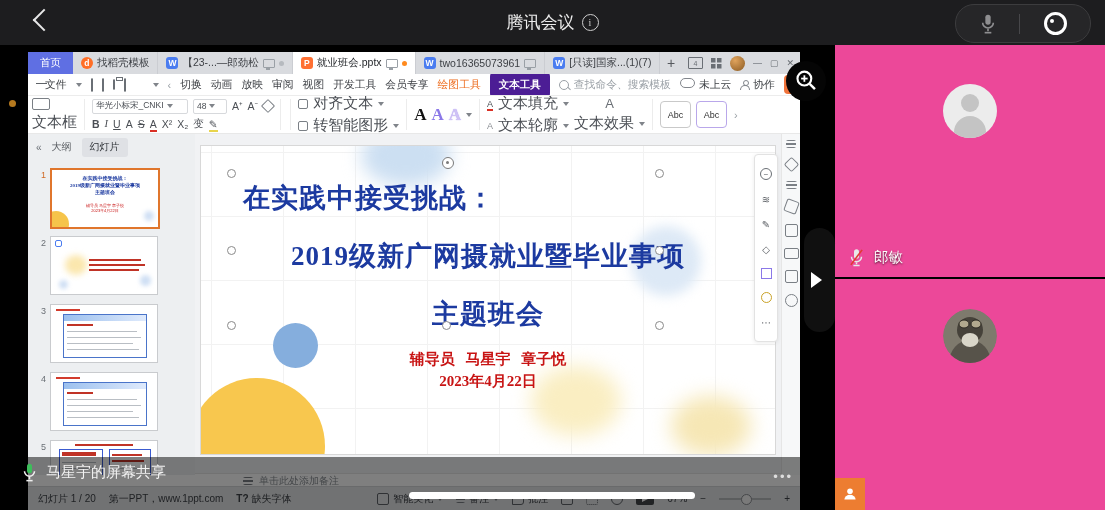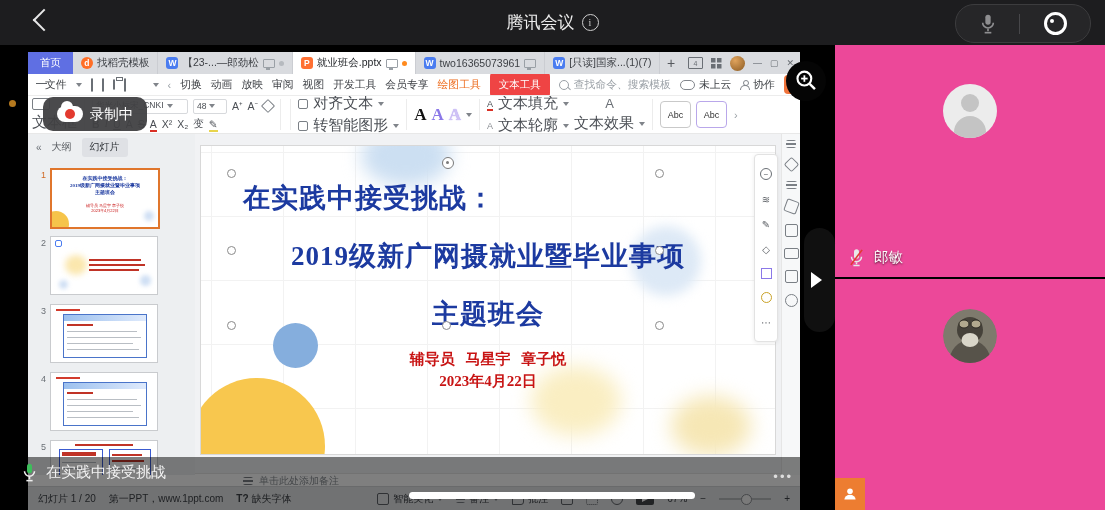--- a/index.html
+++ b/index.html
@@ -54,21 +54,21 @@
            gap:9px;padding:0 8px;font-size:10.8px;white-space:nowrap;overflow:hidden;}
   .burger{width:11px;height:8px;border-top:1.5px solid #5f6368;border-bottom:1.5px solid #5f6368;position:relative;}
   .burger::after{content:"";position:absolute;left:0;top:2.2px;width:11px;height:1.5px;background:#5f6368;}
   .mi-doc{width:10px;height:12px;border:1.2px solid #6a6f75;border-radius:1.5px;
           background:repeating-linear-gradient(transparent 0 3px,#a9adb2 3px 4px);}
   .mi-print{width:12px;height:9px;border:1.2px solid #6a6f75;border-radius:1.5px;position:relative;}
   .mi-print::before{content:"";position:absolute;left:2.5px;top:-3px;width:5px;height:2px;border:1.2px solid #6a6f75;}
   .td{width:0;height:0;border:3px solid transparent;border-top:4px solid #80848a;margin-top:3px;}
   .mitem{color:#3c3f44;}
   .orange-t{color:#ed6c1e;}
-  .pill-orange{background:#ef4444;color:#fff;border-radius:9px;padding:10px 9px;font-size:10.5px;}
+  .pill-orange{background:#4c1d95;color:#fff;border-radius:9px;padding:10px 9px;font-size:10.5px;font-weight:bold;}
   .searchbox{display:flex;align-items:center;gap:5px;color:#9aa0a6;}
   .mag{width:8px;height:8px;border:1.3px solid #9aa0a6;border-radius:50%;position:relative;}
   .mag::after{content:"";position:absolute;left:7px;top:7px;width:4px;height:1.3px;background:#9aa0a6;transform:rotate(45deg);}
   .cloudic{width:13px;height:8px;background:#fff;border:1.2px solid #82868c;border-radius:6px;}
   .personic{width:9px;height:9px;position:relative;}
   .personic::before{content:"";position:absolute;left:2.5px;top:0;width:4px;height:4px;border:1.2px solid #82868c;border-radius:50%;}
   .personic::after{content:"";position:absolute;left:0;top:5px;width:8px;height:4px;border:1.2px solid #82868c;border-bottom:none;border-radius:5px 5px 0 0;}
   .share-btn{display:flex;align-items:center;gap:4px;background:#f0743c;color:#fff;border-radius:4px;
              padding:2.5px 9px;font-size:10.5px;}
 
@@ -271,21 +271,21 @@
         <span class="mitem">审阅</span>
         <span class="mitem">视图</span>
         <span class="mitem">开发工具</span>
         <span class="mitem">会员专享</span>
         <span class="orange-t">绘图工具</span>
         <span class="pill-orange">文本工具</span>
         <span class="searchbox">
           <span class="mag"></span>
           <span>查找命令、搜索模板</span>
         </span>
-        <span style="margin-left:auto;display:flex;align-items:center;gap:4px;">
+        <span style="margin-left:auto;display:flex;align-items:flex-start;gap:4px;">
           <span class="cloudic"></span>
           <span>未上云</span>
         </span>
         <span style="display:flex;align-items:center;gap:4px;">
           <span class="personic"></span>
           <span>协作</span>
         </span>
         <span class="share-btn">
           <span>分享</span>
         </span>
@@ -542,34 +542,30 @@
         <span class="sb-ic" style="border-radius:50%;"></span>
         <span class="playbox"></span>
         <span>67%</span>
         <span>−</span>
         <span class="slider"></span>
         <span>+</span>
       </div>
     </div>
 
     <div class="odot"></div>
-    <div class="recbadge">
-      <span class="cloudrec"></span>
-      <span>录制中</span>
-    </div>
 
     <div class="dim">
       <div class="banner">
         <svg width="15" height="21" viewBox="0 0 24 32">
           <rect x="8" y="2" width="8" height="15" rx="4" fill="#3dbe5b"></rect>
           <path d="M4 14a8 8 0 0 0 16 0" fill="none" stroke="#efefef" stroke-width="2.5"></path>
           <line x1="12" y1="23" x2="12" y2="27" stroke="#efefef" stroke-width="2.5"></line>
           <line x1="7" y1="29" x2="17" y2="29" stroke="#efefef" stroke-width="2.5"></line>
         </svg>
-        <span>在实践中接受挑战</span>
+        <span>马星宇的屏幕共享</span>
       </div>
       <span class="more-dots">•••</span>
     </div>
   </div>
 
   <div class="magbtn">
     <svg width="26" height="26" viewBox="0 0 32 32">
       <circle cx="14" cy="13" r="8.5" fill="none" stroke="#fff" stroke-width="2.6"></circle>
       <line x1="20.5" y1="19.5" x2="27" y2="26" stroke="#fff" stroke-width="3"></line>
       <line x1="10" y1="13" x2="18" y2="13" stroke="#fff" stroke-width="2.2"></line>

